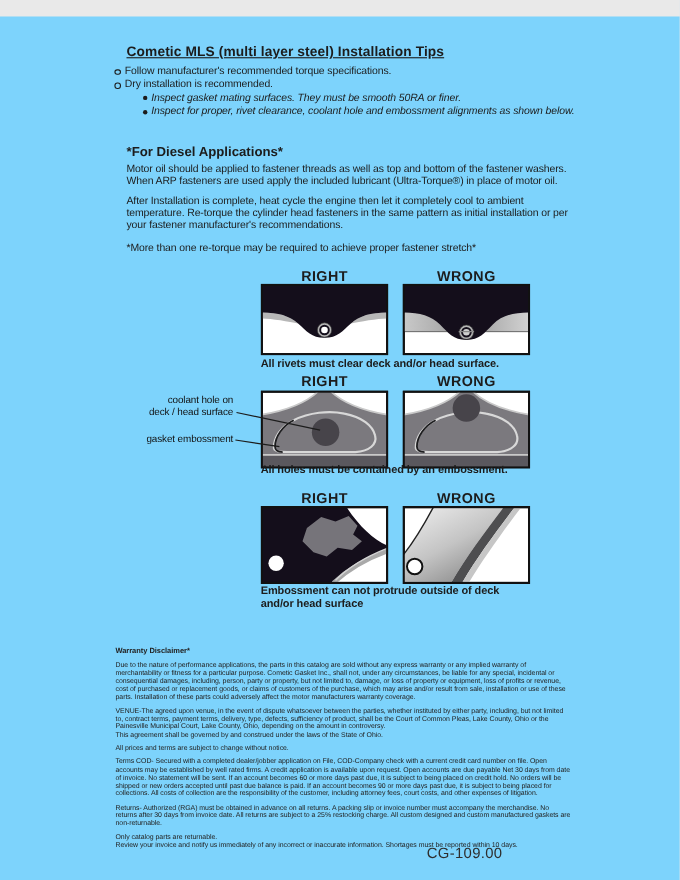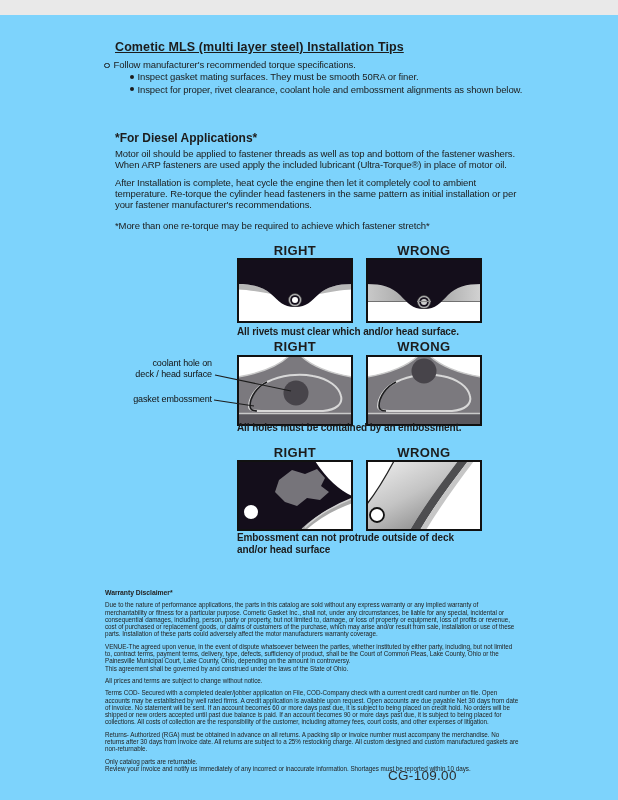--- a/index.html
+++ b/index.html
@@ -9,21 +9,21 @@
     overflow:hidden;margin:15px auto;
   }
   .abs{position:absolute;}
   .title{
     font-size:12.5px;font-weight:700;text-decoration:underline;
     letter-spacing:0.1px;white-space:nowrap;
   }
   .body-text{font-size:9.5px;line-height:11px;letter-spacing:-0.1px;}
   .bullets{font-size:9.5px;line-height:12.4px;letter-spacing:-0.1px;}
   .bullet-row{display:flex;align-items:flex-start;}
-  .bullet-row.l2{margin-left:26px;}
+  .bullet-row.l2{margin-left:26px;font-style:italic;}
   .marker-ring{
     flex:0 0 auto;width:3.5px;height:3.5px;border:1px solid #1c1c1c;border-radius:50%;
     margin:3.6px 4px 0 0;
   }
   .marker-dot{
     flex:0 0 auto;width:4px;height:4px;background:#1c1c1c;border-radius:50%;
     margin:3.6px 3.5px 0 0;
   }
   .section-heading{font-size:12px;font-weight:700;white-space:nowrap;}
   .rw-label{
@@ -46,34 +46,38 @@
 
 <div class="page">
 
   <div class="abs title" style="left:115px;top:25px;">Cometic MLS (multi layer steel) Installation Tips</div>
 
   <div class="abs bullets" style="left:104px;top:44px;width:430px;">
     <div class="bullet-row">
       <span class="marker-ring"></span>
       <span>Follow manufacturer's recommended torque specifications.</span>
     </div>
+    <div class="bullet-row">
+      <span class="marker-ring"></span>
+      <span>Dry installation is recommended.</span>
+    </div>
     <div class="bullet-row l2">
       <span class="marker-dot"></span>
       <span>Inspect gasket mating surfaces.  They must be smooth 50RA or finer.</span>
     </div>
     <div class="bullet-row l2">
       <span class="marker-dot"></span>
       <span>Inspect for proper, rivet clearance, coolant hole and embossment alignments as shown below.</span>
     </div>
   </div>
 
   <div class="abs section-heading" style="left:115px;top:116px;">*For Diesel Applications*</div>
   <div class="abs body-text" style="left:115px;top:162px;width:406px;">After Installation is complete, heat cycle the engine then let it completely cool to ambient temperature. Re-torque the cylinder head fasteners in the same pattern as initial installation or per your fastener manufacturer's recommendations.</div>
   <div class="abs body-text" style="left:115px;top:133px;width:406px;">Motor oil should be applied to fastener threads as well as top and bottom of the fastener washers. When ARP fasteners are used apply the included lubricant (Ultra-Torque®) in place of motor oil.</div>
-  <div class="abs body-text" style="left:115px;top:205px;width:420px;">*More than one re-torque may be required to achieve which fastener stretch*</div>
+  <div class="abs body-text" style="left:115px;top:205px;width:420px;">*More than one re-torque may be required to achieve proper fastener stretch*</div>
 
   <div class="abs rw-label" style="left:237px;top:228px;">RIGHT</div>
   <div class="abs rw-label" style="left:366px;top:228px;">WRONG</div>
 
   <div class="abs" style="left:237px;top:243px;">
     <svg width="116" height="65" viewBox="0 0 116 65">
       <rect x="1" y="1" width="114" height="63" fill="#ffffff" stroke="#111" stroke-width="2"></rect>
       <path d="M1,26 C16,26 26,29 34,36 C26,34.5 10,31.5 1,31.5 Z" fill="#b7b7b7"></path>
       <path d="M115,26 C100,26 90,29 82,36 C90,34.5 106,31.5 115,31.5 Z" fill="#b7b7b7"></path>
       <path d="M1,1 H115 V26 C100,26 90,29 82,36 C74,43 70,49 58,49 C46,49 42,43 34,36 C26,29 16,26 1,26 Z" fill="#140e1b"></path>
@@ -98,21 +102,21 @@
       <line x1="1" y1="43.5" x2="115" y2="43.5" stroke="#555" stroke-width="0.8"></line>
       <path d="M1,1 H115 V26 C100,26 90,29 82,37 C74,45 70,51 58,51 C46,51 42,45 34,37 C26,29 16,26 1,26 Z" fill="#140e1b"></path>
       <circle cx="58" cy="44" r="6.5" fill="#b5b5b5" stroke="#3a3a3a" stroke-width="0.6"></circle>
       <circle cx="58" cy="44" r="4.8" fill="#140e1b"></circle>
       <circle cx="58" cy="44" r="3" fill="#cfcfcf"></circle>
       <line x1="51" y1="43.5" x2="65" y2="43.5" stroke="#8a8a8a" stroke-width="1.2"></line>
       <rect x="1" y="1" width="114" height="63" fill="none" stroke="#111" stroke-width="2"></rect>
     </svg>
   </div>
 
-  <div class="abs caption" style="left:237px;top:311px;width:270px;">All rivets must clear which and/or head surface.</div>
+  <div class="abs caption" style="left:237px;top:311px;width:270px;">All rivets must clear deck and/or head surface.</div>
 
   <div class="abs rw-label" style="left:237px;top:324px;">RIGHT</div>
   <div class="abs rw-label" style="left:366px;top:324px;">WRONG</div>
 
   <div class="abs anno" style="left:108px;top:343px;width:104px;">
     <div>coolant hole on</div>
     <div>deck / head surface</div>
   </div>
   <div class="abs anno" style="left:108px;top:379px;width:104px;">gasket embossment</div>
 

